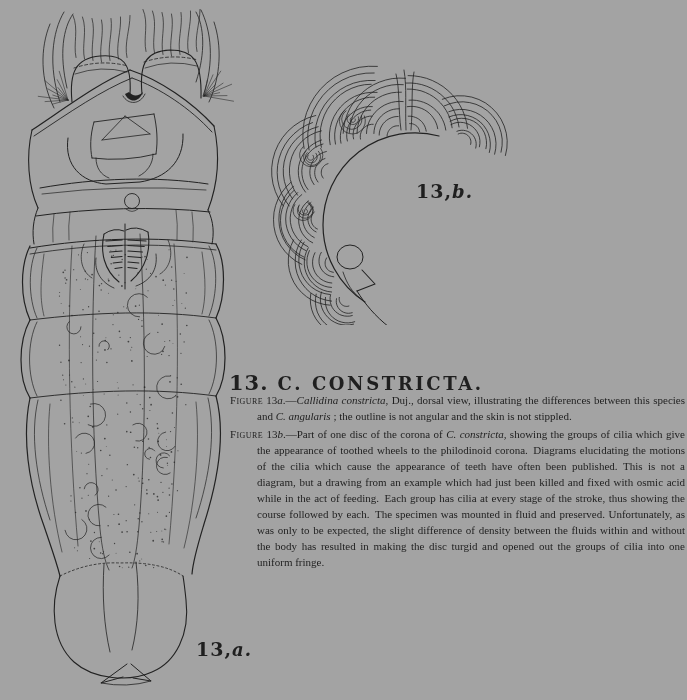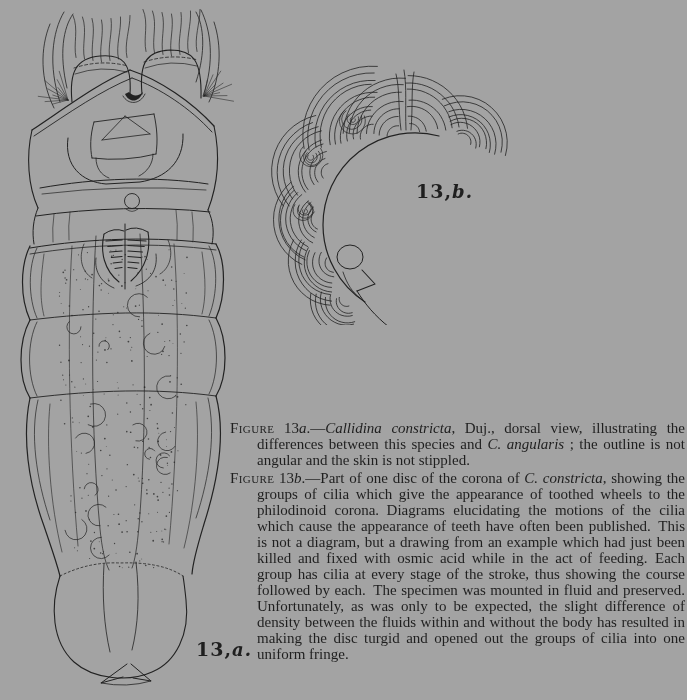--- a/index.html
+++ b/index.html
@@ -14,22 +14,22 @@
     font-size:19px;letter-spacing:1px;white-space:nowrap;
   }
   .fig-label .lab-letter{font-style:italic;font-size:18px;}
   .heading{
     position:absolute;left:229px;top:370px;white-space:nowrap;
     font-family:"DejaVu Serif",serif;font-weight:bold;
   }
   .heading .h-num{font-size:21px;letter-spacing:1px;}
   .heading .h-name{font-size:18px;letter-spacing:2.6px;margin-left:9px;}
   .caption{
-    position:absolute;left:230px;top:420px;width:455px;
-    font-size:15px;line-height:16px;text-align:justify;
+    position:absolute;left:230px;top:392px;width:455px;
+    font-size:11px;line-height:16px;text-align:justify;
   }
   .caption p{margin:0 0 2px 0;padding-left:27px;text-indent:-27px;}
   .caption .sc{font-variant:small-caps;letter-spacing:.4px;}
   .caption .it{font-style:italic;}
 </style>
 </head>
 <body>
 
 <div class="page">
 
@@ -524,19 +524,20 @@
       <path d="M77.5 257.4 L77.3 260.6 L77.5 263.9 L78.2 267.0 L79.3 270.1 L80.9 272.9 L82.9 275.5 L85.2 277.8 L87.9 279.7 L90.8 281.2 L93.9 282.2 L97.1 282.8 L100.3 282.9 L103.6 282.5 L106.7 281.7 " fill="none" stroke="#222222" stroke-width="0.8" stroke-linecap="round" stroke-linejoin="round"></path>
       <path d="M73.4 252.1 L72.6 256.0 L72.4 260.0 L72.8 263.9 L73.8 267.7 L75.4 271.3 L77.5 274.6 L80.1 277.6 L83.1 280.2 L86.5 282.2 L90.1 283.8 L93.9 284.7 L97.8 285.1 L101.8 284.9 L105.6 284.1 " fill="none" stroke="#222222" stroke-width="0.8" stroke-linecap="round" stroke-linejoin="round"></path>
       <path d="M68.2 254.1 L67.5 258.6 L67.4 263.2 L68.1 267.7 L69.3 272.1 L71.3 276.2 L73.8 280.0 L76.9 283.3 L80.4 286.2 L84.4 288.5 L88.6 290.1 L93.0 291.2 L97.5 291.5 L102.1 291.2 L106.5 290.1 " fill="none" stroke="#222222" stroke-width="0.8" stroke-linecap="round" stroke-linejoin="round"></path>
       <path d="M62.8 253.6 L62.3 258.8 L62.6 264.1 L63.6 269.2 L65.4 274.2 L67.9 278.8 L71.1 283.0 L74.8 286.7 L79.0 289.8 L83.7 292.2 L88.6 294.0 L93.8 295.0 L99.0 295.2 L104.3 294.6 L109.4 293.3 " fill="none" stroke="#222222" stroke-width="0.8" stroke-linecap="round" stroke-linejoin="round"></path>
     </svg>
 
   <div class="fig-label" style="left:416px;top:180px;"><span>13,</span><span class="lab-letter">b.</span></div>
 
   <div class="fig-label" style="left:196px;top:638px;"><span>13,</span><span class="lab-letter">a.</span></div>
 
+  <div class="heading"><span class="h-num">13.</span><span class="h-name">C. CONSTRICTA.</span></div>
 
   <div class="caption">
     <p><span class="sc">Figure</span><span> 13</span><span class="it">a</span><span>.—</span><span class="it">Callidina constricta</span><span>, Duj., dorsal view, illustrating the differences between this species and </span><span class="it">C. angularis</span><span> ; the outline is not angular and the skin is not stippled.</span></p>
     <p><span class="sc">Figure</span><span> 13</span><span class="it">b</span><span>.—Part of one disc of the corona of </span><span class="it">C. constricta</span><span>, showing the groups of cilia which give the appearance of toothed wheels to the philodinoid corona. Diagrams elucidating the motions of the cilia which cause the appearance of teeth have often been published. This is not a diagram, but a drawing from an example which had just been killed and fixed with osmic acid while in the act of feeding. Each group has cilia at every stage of the stroke, thus showing the course followed by each. The specimen was mounted in fluid and preserved. Unfortunately, as was only to be expected, the slight difference of density between the fluids within and without the body has resulted in making the disc turgid and opened out the groups of cilia into one uniform fringe.</span></p>
   </div>
 
 </div>
 
 </body></html>

